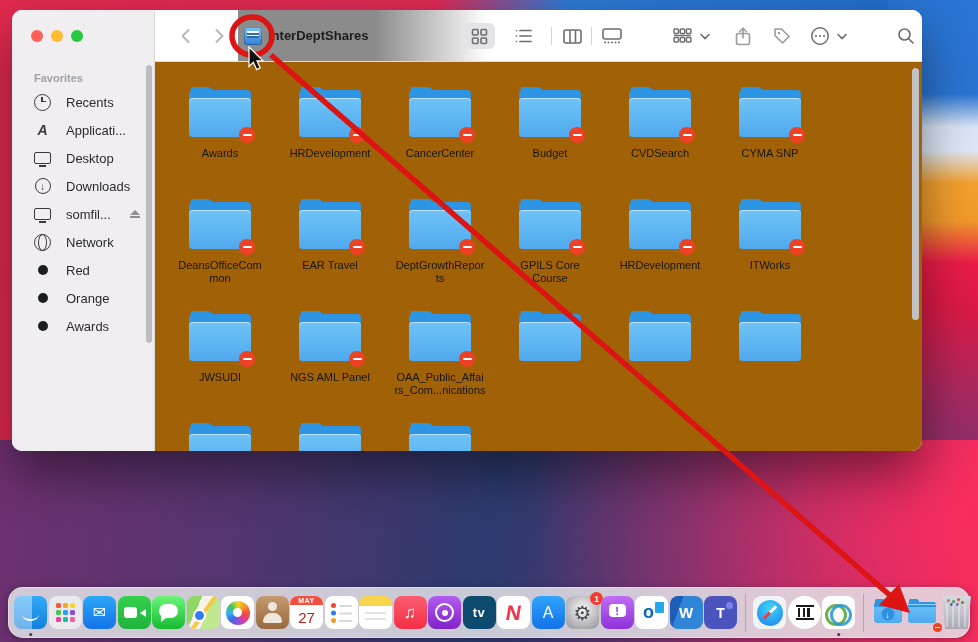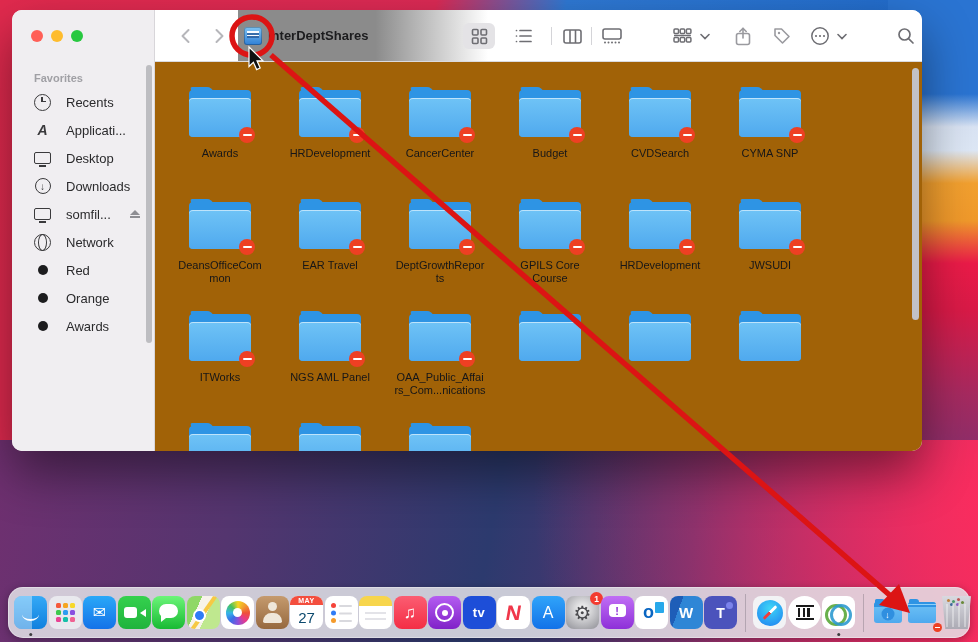--- a/index.html
+++ b/index.html
@@ -104,33 +104,33 @@
   .di-maps::after{content:"";position:absolute;left:6px;top:13px;width:9px;height:9px;border-radius:50%;background:#2f7cf6;border:2px solid #fff;}
   .di-photos{background:#fff;}
   .di-photos::before{content:"";width:24px;height:24px;border-radius:50%;
     background:conic-gradient(#f5d522,#f09a2f,#ef4f3a,#e83a8a,#8e4fd8,#3a6ee8,#35b5e8,#47c25e,#f5d522);}
   .di-photos::after{content:"";position:absolute;width:9px;height:9px;border-radius:50%;background:#fff;}
   .di-contacts{background:linear-gradient(180deg,#c59a6e,#96693f);}
   .di-contacts::before{content:"";position:absolute;top:6px;left:12px;width:9px;height:9px;border-radius:50%;background:#efe7da;}
   .di-contacts::after{content:"";position:absolute;top:17px;left:7px;width:19px;height:10px;border-radius:9px 9px 2px 2px;background:#efe7da;}
   .di-calendar{background:#fff;flex-direction:column;overflow:hidden;}
   .cal-m{width:100%;background:#f34e3e;color:#fff;font-size:7px;font-weight:700;text-align:center;line-height:9px;letter-spacing:.5px;}
-  .cal-d{flex:1;display:flex;align-items:center;justify-content:center;font-size:15px;font-weight:400;color:#0c4a6e;}
+  .cal-d{flex:1;display:flex;align-items:center;justify-content:center;font-size:15px;font-weight:400;color:#b91c1c;}
   .di-reminders{background:#fff;}
   .di-reminders::before{content:"";position:absolute;left:6px;top:7px;width:5px;height:5px;border-radius:50%;background:#f5433a;
     box-shadow:0 7.5px 0 #2f7cf6,0 15px 0 #f59b2b;}
   .di-reminders::after{content:"";position:absolute;left:14px;top:8.5px;width:13px;height:2px;border-radius:1px;background:#d9d9de;
     box-shadow:0 7.5px 0 #d9d9de,0 15px 0 #d9d9de;}
   .di-notes{background:linear-gradient(180deg,#f7d54c 0 30%,#fff 30%);}
   .di-notes::after{content:"";position:absolute;left:6px;top:16px;width:21px;height:1.5px;background:#e3e3e8;box-shadow:0 6px 0 #e3e3e8;}
   .di-music{background:linear-gradient(180deg,#fb5d72,#f42e45);color:#fff;font-size:17px;font-weight:400;}
   .di-podcasts{background:linear-gradient(180deg,#b45cf1,#8022c8);}
   .di-podcasts::before{content:"";width:15px;height:15px;border:2px solid #fff;border-radius:50%;}
   .di-podcasts::after{content:"";position:absolute;width:6px;height:6px;border-radius:50%;background:#fff;}
-  .di-tv{background:#1d4ed8;color:#fff;font-size:13px;letter-spacing:.5px;}
+  .di-tv{background:#0c4a6e;color:#fff;font-size:13px;letter-spacing:.5px;}
   .di-news{background:#fff;color:#f0374a;font-size:21px;}
   .di-news .glyph{display:inline-block;transform:skewX(-10deg);font-weight:800;}
   .di-appstore{background:linear-gradient(180deg,#30a4fa,#1272e8);color:#fff;font-size:16px;font-weight:400;}
   .di-system-preferences{background:radial-gradient(circle at 50% 40%,#fafafa,#8f8f96);color:#4a4a4e;font-size:20px;font-weight:400;}
   .di-feedback-assistant{background:linear-gradient(180deg,#c06ef5,#8e30d8);}
   .di-feedback-assistant::before{content:"";position:absolute;left:8px;top:8px;width:17px;height:13px;background:#fff;border-radius:4px;}
   .di-feedback-assistant .glyph{position:relative;z-index:1;color:#8e30d8;font-size:11px;font-weight:800;top:-2px;}
   .di-outlook{background:#fff;color:#0a66c2;font-size:18px;}
   .di-outlook::before{content:"";position:absolute;right:4px;top:6px;width:9px;height:11px;background:#28a8ea;border-radius:1px;}
   .di-outlook .glyph{position:relative;z-index:1;left:-3px;}
@@ -394,31 +394,31 @@
               <div>HRDevelopment</div>
             </div>
           </div>
           <div class="cell">
             <div class="ficon">
               <div class="fback"></div>
               <div class="ffront"></div>
               <div class="fbadge"></div>
             </div>
             <div class="flabel">
+              <div>ITWorks</div>
+            </div>
+          </div>
+          <div class="cell">
+            <div class="ficon">
+              <div class="fback"></div>
+              <div class="ffront"></div>
+              <div class="fbadge"></div>
+            </div>
+            <div class="flabel">
               <div>JWSUDI</div>
-            </div>
-          </div>
-          <div class="cell">
-            <div class="ficon">
-              <div class="fback"></div>
-              <div class="ffront"></div>
-              <div class="fbadge"></div>
-            </div>
-            <div class="flabel">
-              <div>ITWorks</div>
             </div>
           </div>
           <div class="cell">
             <div class="ficon">
               <div class="fback"></div>
               <div class="ffront"></div>
               <div class="fbadge"></div>
             </div>
             <div class="flabel">
               <div>NGS AML Panel</div>

